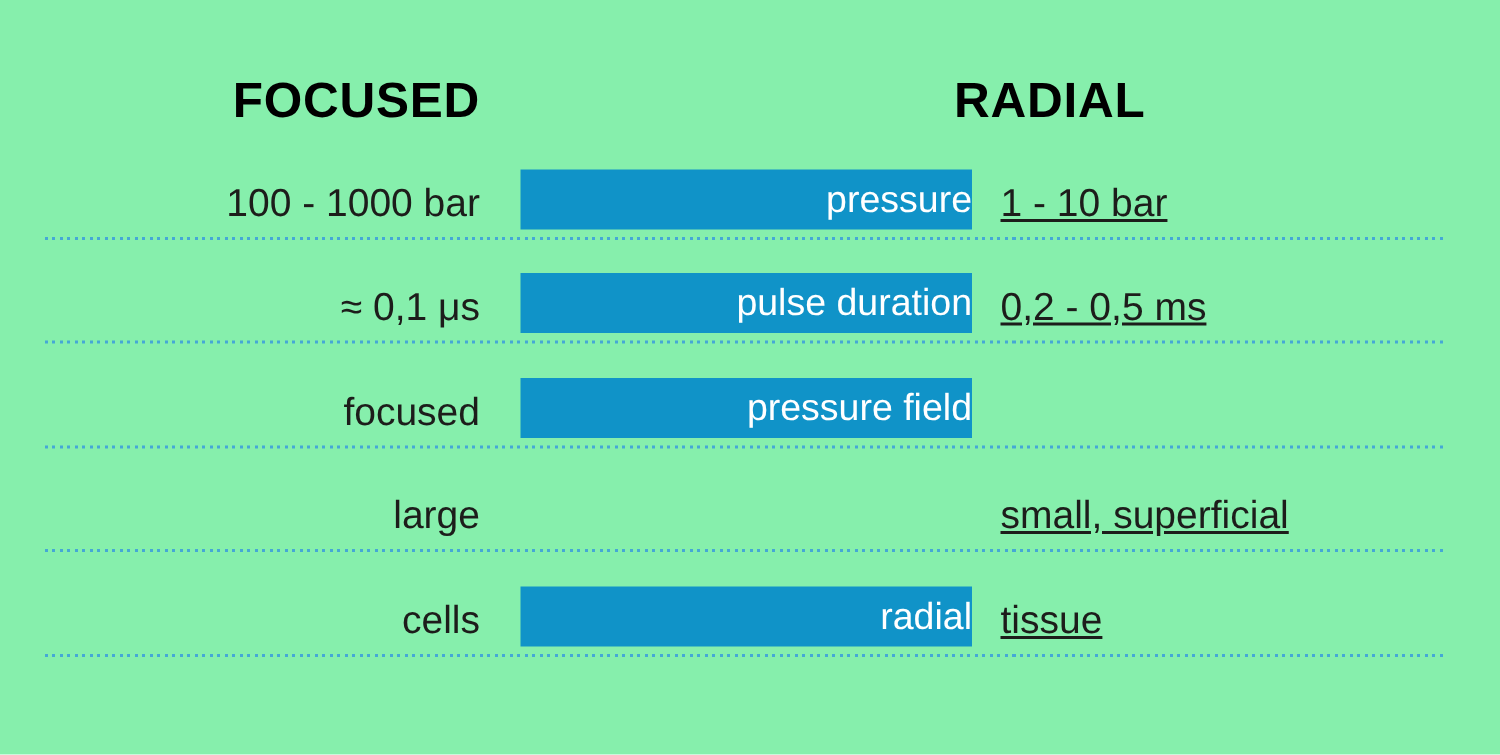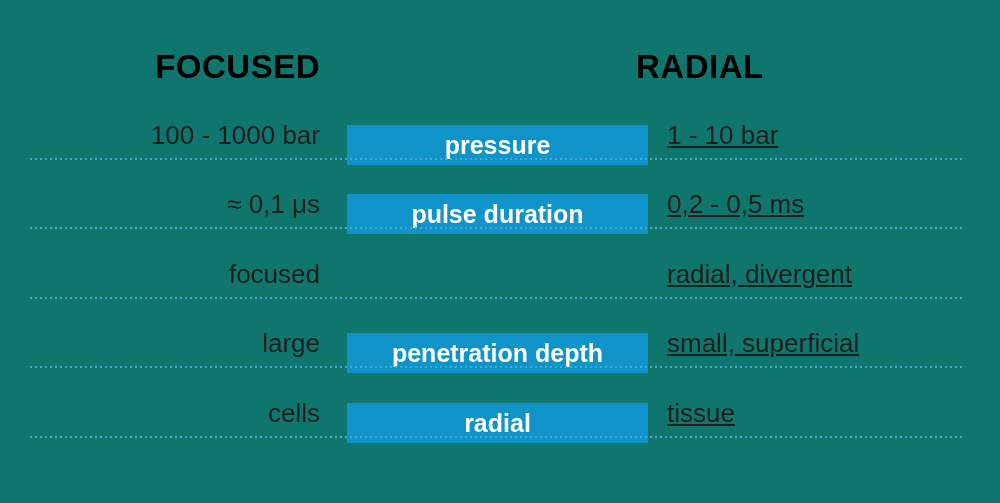--- a/index.html
+++ b/index.html
@@ -1,19 +1,19 @@
 <!DOCTYPE html>
 <html><head>
 <meta charset="utf-8">
 <style>
   html,body{margin:0;padding:0;background:#ffffff;}
   .canvas{
     position:relative;
     width:1000px;height:503px;
-    background:#0f766e;
+    background:#86efac;
     font-family:"Liberation Sans", sans-serif;
     overflow:hidden;
   }
   .header{
     position:absolute;top:50px;
     font-size:33px;line-height:34px;
     font-weight:600;
     color:var(--header-text,#000000);
     letter-spacing:0.5px;
     white-space:nowrap;
@@ -22,25 +22,24 @@
   .header-right{left:636px;}
   .row{position:absolute;left:0;width:1000px;height:70px;}
   .cell-left{
     position:absolute;left:0;top:2px;width:320px;
     text-align:right;
     font-size:26px;line-height:40px;
     color:var(--label-text,#1d1d1b);
     white-space:nowrap;
   }
   .bar{
-    position:absolute;left:347px;top:12px;
+    position:absolute;left:347px;top:0;
     width:301px;height:40px;
     background:var(--bar-fill,#1093c8);
-    text-align:center;
-    font-weight:bold;
+    text-align:right;
   }
   .bar-label{
     color:var(--bar-text,#ffffff);
     font-size:25px;line-height:40px;
     white-space:nowrap;
   }
   .cell-right{
     position:absolute;left:667px;top:2px;
     font-size:26px;line-height:40px;
     color:var(--label-text,#1d1d1b);
@@ -77,29 +76,28 @@
     <div class="cell-left">≈ 0,1 μs</div>
     <div class="bar">
       <span class="bar-label">pulse duration</span>
     </div>
     <div class="cell-right">0,2 - 0,5 ms</div>
     <div class="dotted"></div>
   </div>
 
   <div class="row" style="top: 252px;">
     <div class="cell-left">focused</div>
-    <div class="cell-right">radial, divergent</div>
+    <div class="bar">
+      <span class="bar-label">pressure field</span>
+    </div>
     <div class="dotted"></div>
   </div>
 
   <div class="row" style="top: 321px;">
     <div class="cell-left">large</div>
-    <div class="bar">
-      <span class="bar-label">penetration depth</span>
-    </div>
     <div class="cell-right">small, superficial</div>
     <div class="dotted"></div>
   </div>
 
   <div class="row" style="top: 391px;">
     <div class="cell-left">cells</div>
     <div class="bar">
       <span class="bar-label">radial</span>
     </div>
     <div class="cell-right">tissue</div>

